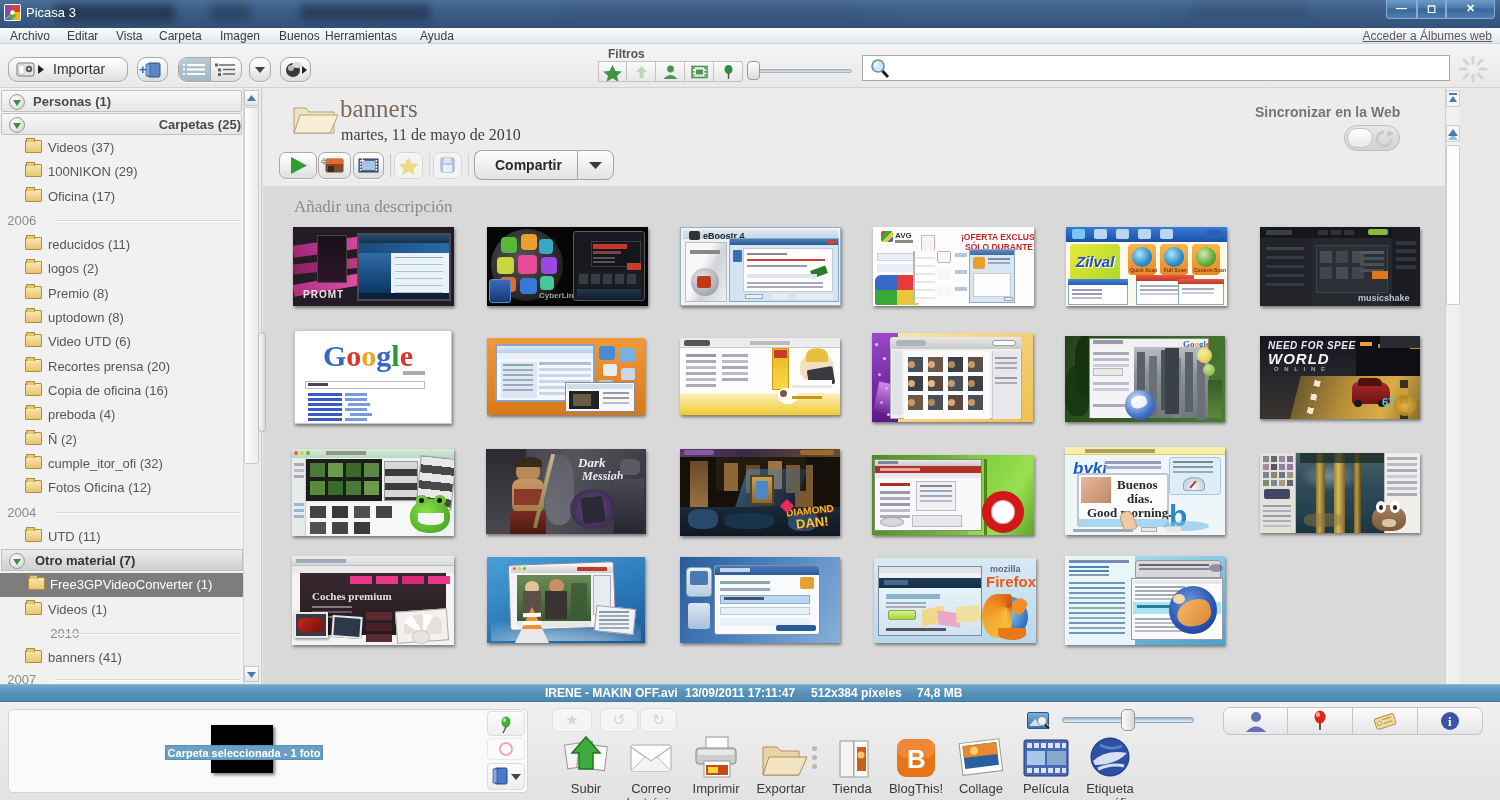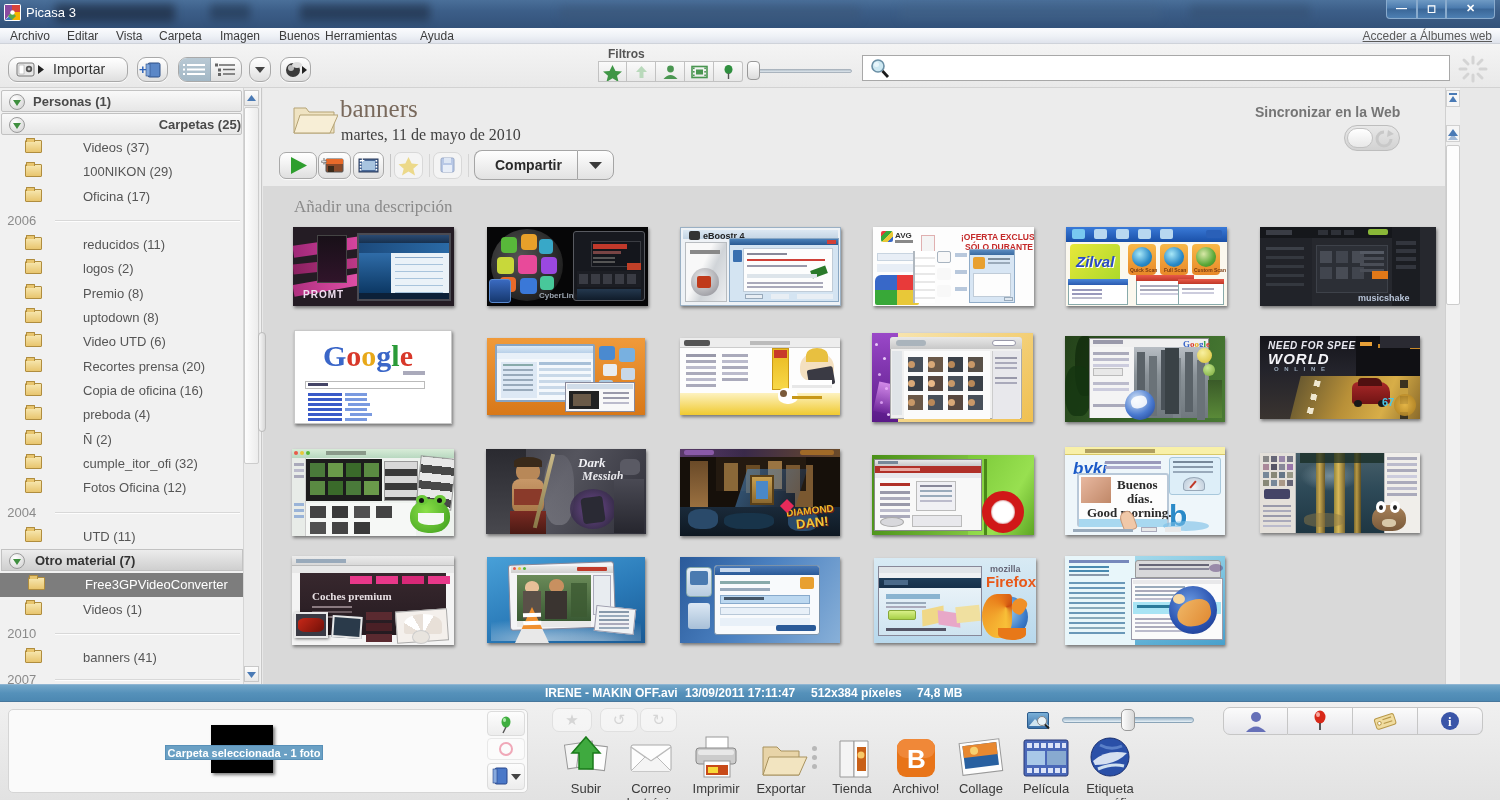--- a/index.html
+++ b/index.html
@@ -36,21 +36,21 @@
 .shead { position:absolute; left:1px; width:241px; height:22px;
   background:linear-gradient(180deg,#f9f9f9,#e6e6e6);
   border:1px solid #c2c2c2; border-radius:2px;
   font-weight:bold; color:#4a4a4a; font-size:13px; line-height:21px; }
 .shead .txt { margin-left:31px; }
 .arrowcirc { position:absolute; left:7px; top:3px; width:16px; height:16px; border-radius:50%;
   background:radial-gradient(circle at 35% 30%,#ffffff,#cfcfcf); border:1px solid #9a9a9a; }
 .arrowcirc:after { content:""; position:absolute; left:3px; top:5px; width:0; height:0;
   border-left:4px solid transparent; border-right:4px solid transparent; border-top:6px solid #3f8f3f; }
 .sitem { position:absolute; left:0; width:243px; height:24px; font-size:13px; color:#555; line-height:24px; }
-.sitem .lbl { position:absolute; left:48px; top:0;margin-left:35px; }
+.sitem .lbl { position:absolute; left:48px; top:0; }
 .folder { position:absolute; left:25px; top:4px; width:17px; height:13px;
   background:linear-gradient(180deg,#f7e7b0,#e8c56e); border:1px solid #b08d3e; border-radius:1px; }
 .folder:before { content:""; position:absolute; left:0px; top:-3px; width:7px; height:3px;
   background:#e8c56e; border:1px solid #b08d3e; border-bottom:none; border-radius:1px 1px 0 0; }
 .syear { position:absolute; left:0; width:243px; height:24px; font-size:13px; color:#8a8a8a; line-height:24px; }
 .syear .ln { position:absolute; right:3px; top:11px; border-top:1px solid #d8d8d8; border-bottom:1px solid #fdfdfd; height:1px; }
 
 #content { left:263px; top:88px; width:1182px; height:596px; background:#ececec; }
 #gridarea { left:263px; top:186px; width:1182px; height:498px; background:#d9d9d9; }
 #cscroll { left:1445px; top:88px; width:15px; height:596px; background:#f0f0f0; border-left:1px solid #d0d0d0;}
@@ -305,21 +305,21 @@
     <div class="txt" style="margin-left:33px;color:#333;">Otro material (7)</div>
   </div>
 <div class="sitem" style="top:573px;background:#7d7d7d;color:#fff;">
     <div class="folder" style="left:28px;"></div>
     <span class="lbl" style="left:50px;">Free3GPVideoConverter (1)</span>
   </div>
 <div class="sitem" style="top:598px;">
     <div class="folder"></div>
     <span class="lbl">Videos (1)</span>
   </div>
-<div class="syear" style="top:622px;">&nbsp;&nbsp;2010<span class="ln" style="left:55px;"></span></div>
+<div class="syear" style="top:622px;padding-left:43px;">&nbsp;&nbsp;2010<span class="ln" style="left:55px;"></span></div>
 <div class="sitem" style="top:646px;">
     <div class="folder"></div>
     <span class="lbl">banners (41)</span>
   </div>
 <div class="syear" style="top:668px;">&nbsp;&nbsp;2007<span class="ln" style="left:55px;"></span></div>
 <div class="abs" style="left:243px;top:88px;width:17px;height:596px;background:#ebebeb;border-left:1px solid #d5d5d5;"></div>
 <div class="abs" style="left:244px;top:90px;width:15px;height:16px;background:linear-gradient(180deg,#fdfdfd,#e8e8e8);border:1px solid #c8c8c8;">
   <svg width="13" height="14">
       <polygon points="6.5,4 11,10 2,10" fill="#4a7ab5"></polygon>
     </svg>
@@ -518,21 +518,21 @@
   <i style="left:2px;top:52px;width:60px;height:26px;background:#fff;border:1px solid #8aa;"></i>
   <i style="left:2px;top:52px;width:60px;height:6px;background:linear-gradient(180deg,#4a86d8,#2a5ab0);"></i>
   <i style="left:6px;top:62px;width:30px;height:2px;background:#99b;box-shadow:0 4px #99b,0 8px #bbc;"></i>
   <i style="left:70px;top:48px;width:58px;height:30px;background:#fff;border:1px solid #8aa;"></i>
   <i style="left:70px;top:48px;width:58px;height:6px;background:linear-gradient(180deg,#e85a4a,#c03828);"></i>
   <i style="left:74px;top:58px;width:40px;height:2px;background:#aab;box-shadow:0 4px #aab,0 8px #ccd;"></i>
   <i style="left:112px;top:52px;width:46px;height:26px;background:#fff;border:1px solid #8aa;"></i>
   <i style="left:112px;top:52px;width:46px;height:5px;background:linear-gradient(180deg,#e85a4a,#c03828);"></i>
   <i style="left:116px;top:61px;width:32px;height:2px;background:#aab;box-shadow:0 4px #ccd;"></i>
 </div>
-<div class="thumb" style="left:1260px;top:227px;width:176px;height:79px;background:#26282e;">
+<div class="thumb" style="left:1260px;top:227px;width:160px;height:79px;background:#26282e;">
   <i style="left:0;top:0;width:160px;height:11px;background:#15171b;"></i>
   <i style="left:6px;top:3px;width:26px;height:5px;background:#3a3d45;"></i>
   <i style="left:58px;top:3px;width:10px;height:5px;background:#2e3138;box-shadow:13px 0 #2e3138,26px 0 #2e3138;"></i>
   <i style="left:108px;top:2px;width:20px;height:6px;background:#8ab838;border-radius:2px;"></i>
   <i style="left:132px;top:0;width:28px;height:79px;background:#1b1d22;"></i>
   <i style="left:136px;top:14px;width:20px;height:4px;background:#33363e;box-shadow:0 8px #33363e,0 16px #33363e,0 24px #33363e;"></i>
   <i style="left:0;top:11px;width:52px;height:68px;background:#212329;"></i>
   <i style="left:6px;top:20px;width:38px;height:3px;background:#3c4048;box-shadow:0 9px #34383f,0 18px #34383f,0 27px #34383f,0 36px #34383f;"></i>
   <i style="left:56px;top:18px;width:72px;height:48px;background:#2c2f36;border:1px solid #3e424a;"></i>
   <i style="left:60px;top:24px;width:12px;height:12px;background:#484c55;box-shadow:16px 0 #41454e,32px 0 #484c55,0 16px #41454e,16px 16px #484c55,32px 16px #41454e;"></i>
@@ -946,21 +946,21 @@
       <circle cx="41" cy="20" r="3.5" fill="#f8c868"></circle>
     </svg></div>
     <div class="lb">Tienda</div>
   </div>
   <div class="action" style="left:884px;">
     <div class="ic"><svg width="64" height="46">
       <rect x="13" y="4" width="38" height="38" rx="9" fill="#e87418"></rect>
       <rect x="13" y="4" width="38" height="19" rx="9" fill="#f08838"></rect>
       <text x="23" y="33" font-size="26" font-weight="bold" fill="#fff" font-family="Liberation Sans">B</text>
     </svg></div>
-    <div class="lb">Archivo!</div>
+    <div class="lb">BlogThis!</div>
   </div>
   <div class="action" style="left:949px;">
     <div class="ic"><svg width="64" height="46">
       <g transform="rotate(-7 32 23)">
       <rect x="12" y="6" width="40" height="32" fill="#fdfdfd" stroke="#999"></rect>
       <rect x="15" y="9" width="34" height="23" fill="#2860a0"></rect>
       <rect x="15" y="9" width="34" height="12" fill="#e88830"></rect>
       <circle cx="26" cy="15" r="4" fill="#f8d070"></circle>
       </g>
     </svg></div>

